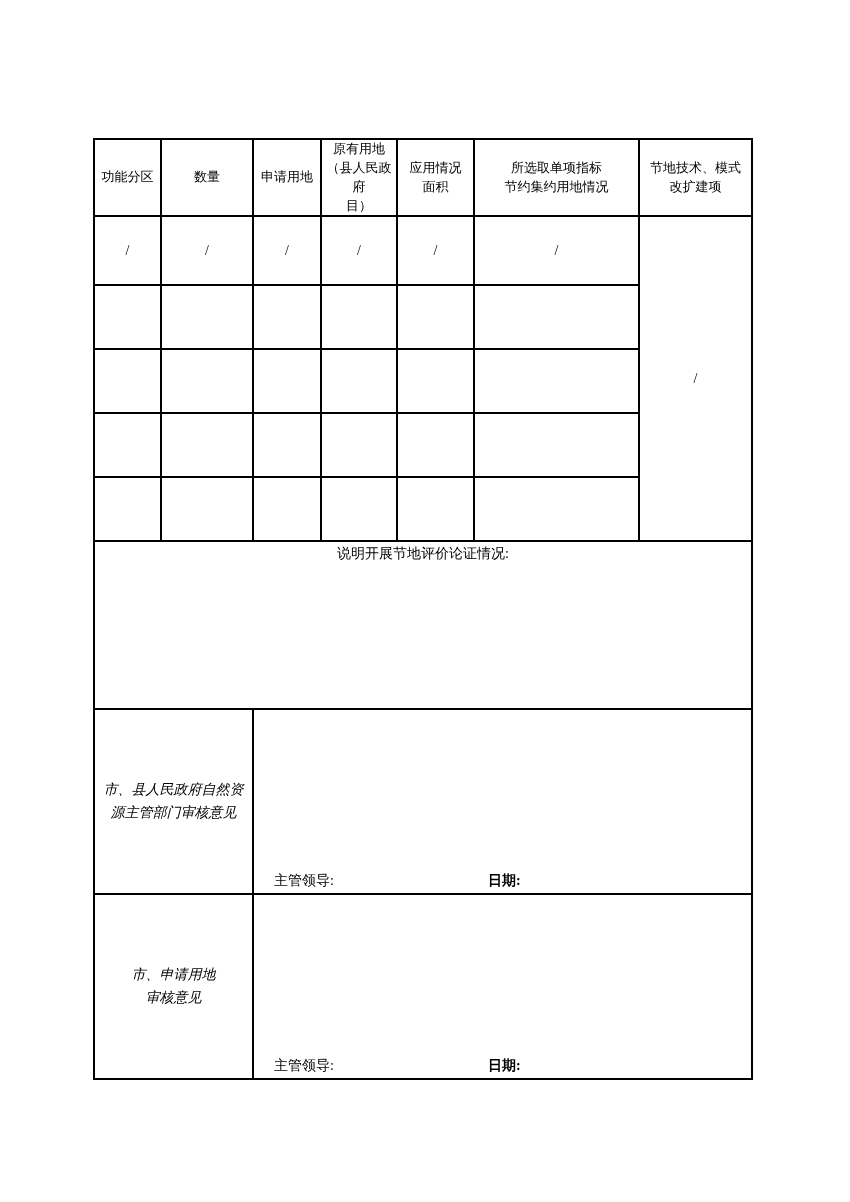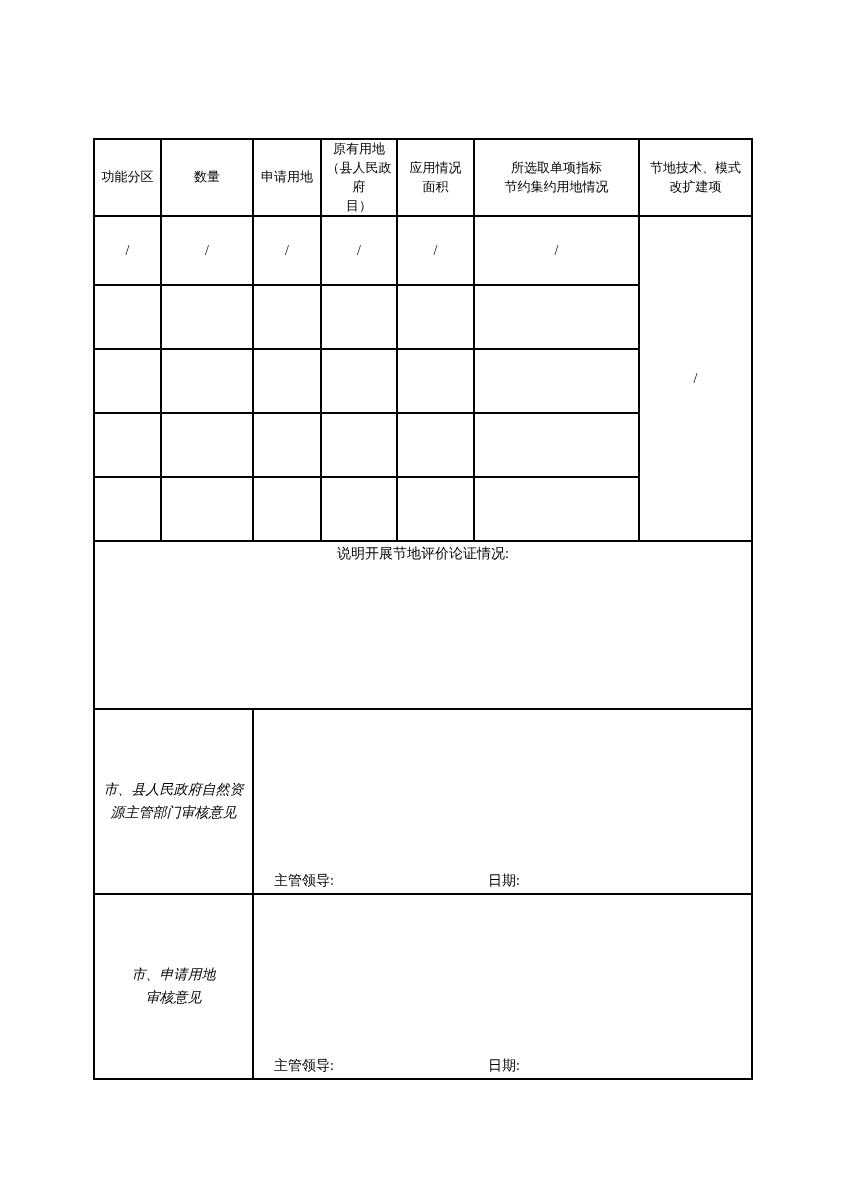--- a/index.html
+++ b/index.html
@@ -70,20 +70,21 @@
     left:4px;
     bottom:3px;
     font-size:14px;
     margin-left:16px;
   }
   .review-cell .date-label {
     position:absolute;
     left:234px;
     bottom:3px;
     font-size:14px;
+    font-weight:bold;
   }
 </style>
 </head>
 <body>
 
 <div class="page">
 
 
   <table class="form-table">
     <colgroup>

